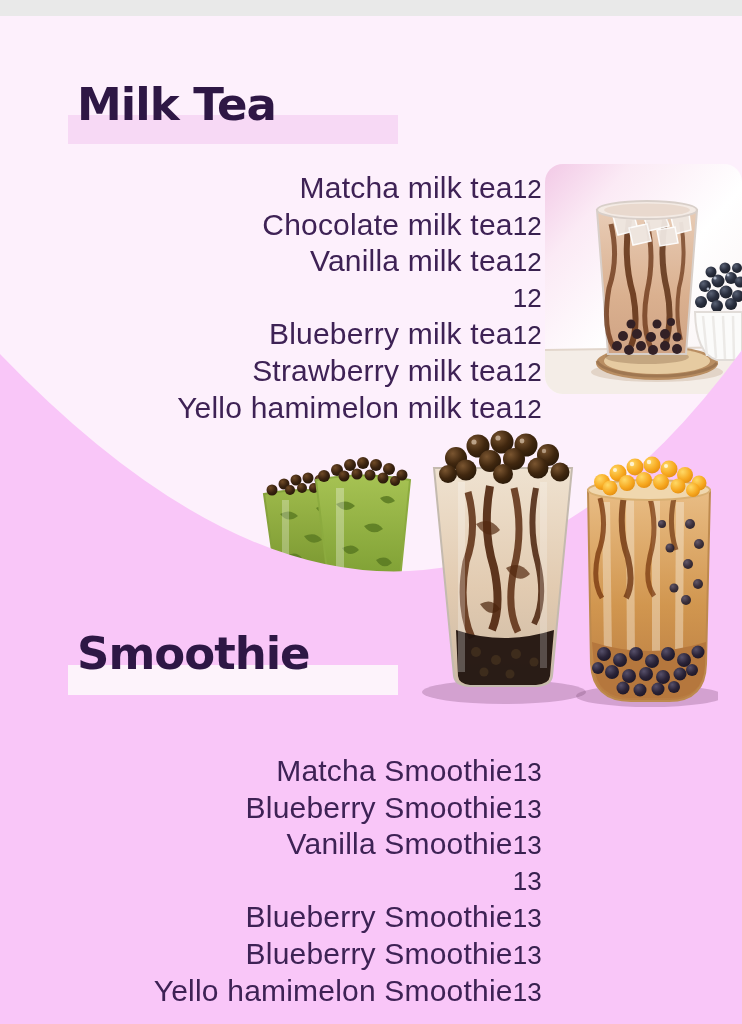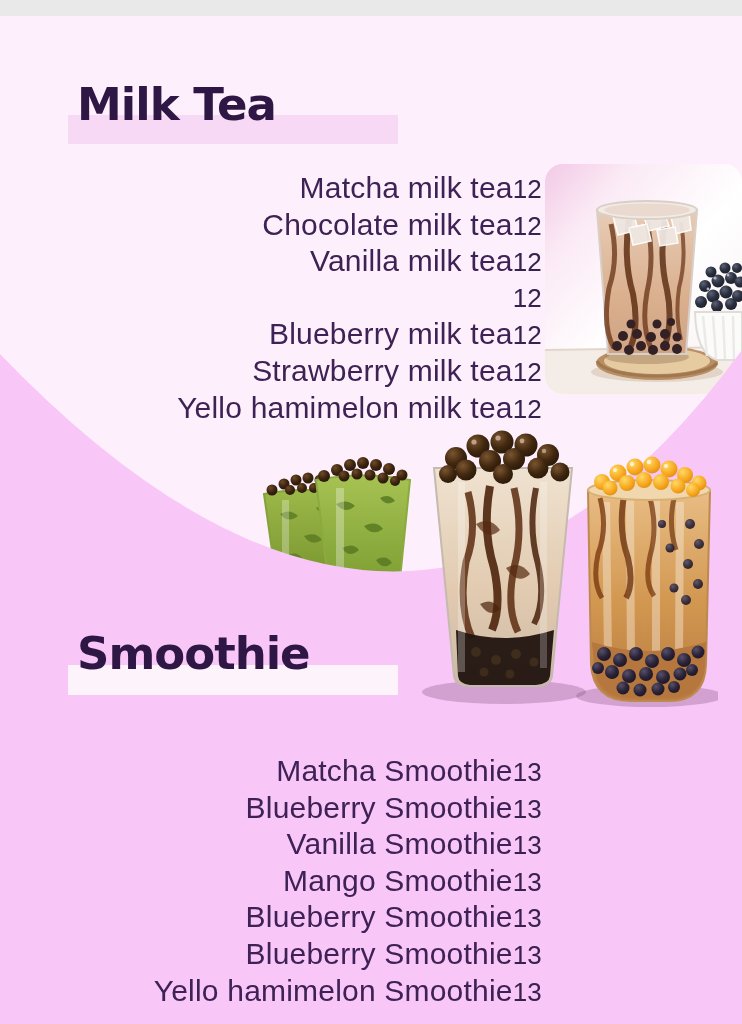--- a/index.html
+++ b/index.html
@@ -405,21 +405,20 @@
       </div>
       <div class="menu-row">
         <span class="item-name">Blueberry Smoothie</span>
         <span class="item-price">13</span>
       </div>
       <div class="menu-row">
         <span class="item-name">Vanilla Smoothie</span>
         <span class="item-price">13</span>
       </div>
       <div class="menu-row">
-        <span class="item-name">Mango Smoothie</span>
         <span class="item-price">13</span>
       </div>
       <div class="menu-row">
         <span class="item-name">Blueberry Smoothie</span>
         <span class="item-price">13</span>
       </div>
       <div class="menu-row">
         <span class="item-name">Blueberry Smoothie</span>
         <span class="item-price">13</span>
       </div>

